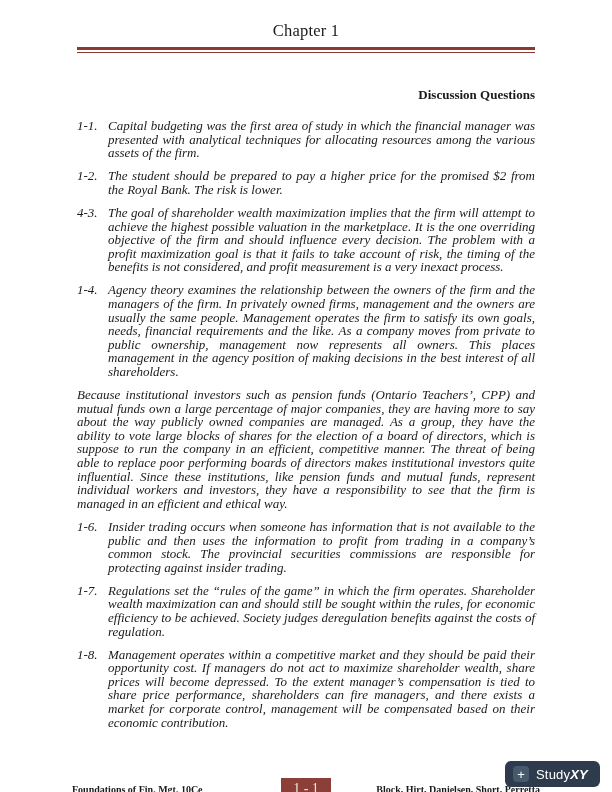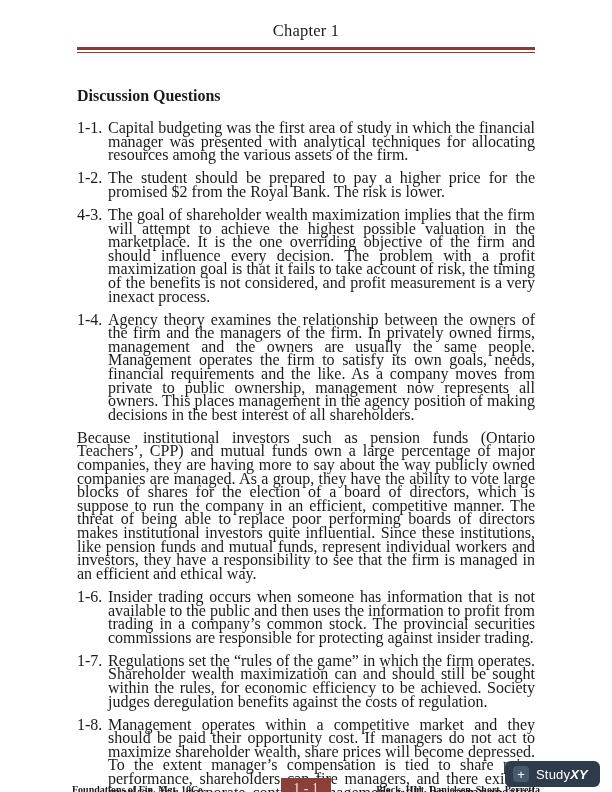--- a/index.html
+++ b/index.html
@@ -22,23 +22,23 @@
     text-align: center; letter-spacing: 0.2px;
   }
   .header-rule {
     margin-top: 6px;
     height: 2px;
     border-top: 3px solid var(--rule-color, #8a3a31);
     border-bottom: 1px solid var(--rule-color, #8a3a31);
   }
   .section-title {
     margin: 34px 0 16px 0;
-    font-size: 16px; font-weight: 700;
+    font-size: 13px; font-weight: 700; text-align: right;
   }
-  .question { display: flex; margin-bottom: 9.5px; font-size: 16px; line-height: 13.6px; }
+  .question { display: flex; margin-bottom: 9.5px; font-size: 13px; line-height: 13.6px; font-style: italic; }
   .q-num { flex: 0 0 31px; }
   .q-text { flex: 1; margin: 0; text-align: justify; }
   .footer {
     position: absolute; left: 72px; right: 72px; top: 753px;
     display: flex; align-items: center;
     font-size: 10px; font-weight: 700; margin-top: 25px;
   }
   .footer-left { flex: 1; text-align: left; }
   .footer-right { flex: 1; text-align: right; }
   .page-badge {

